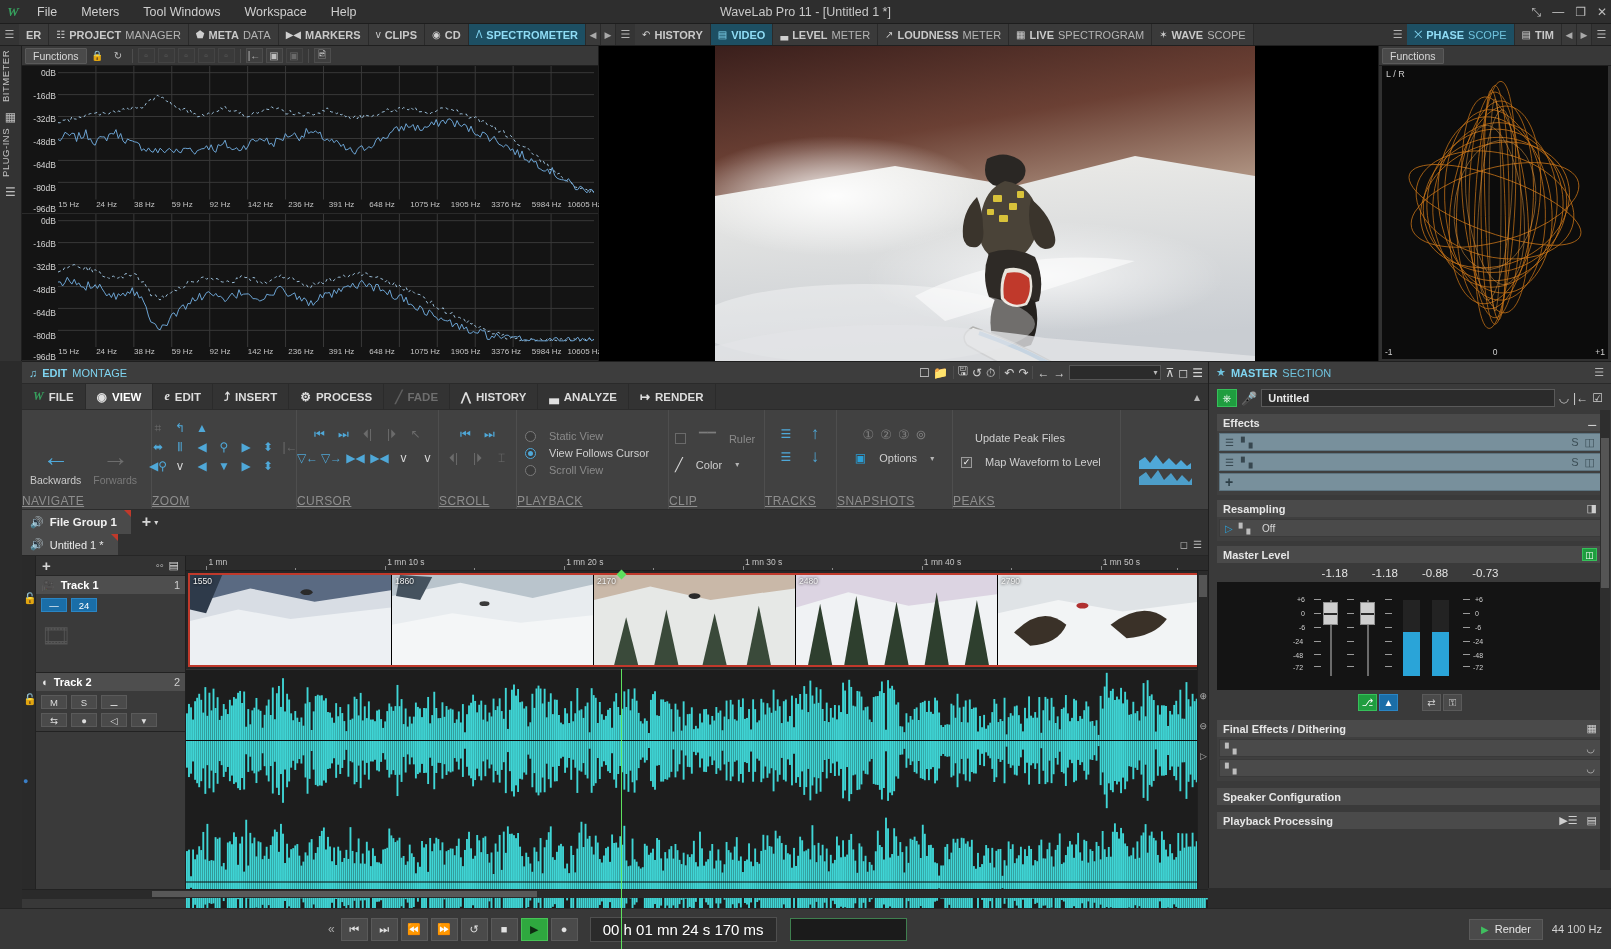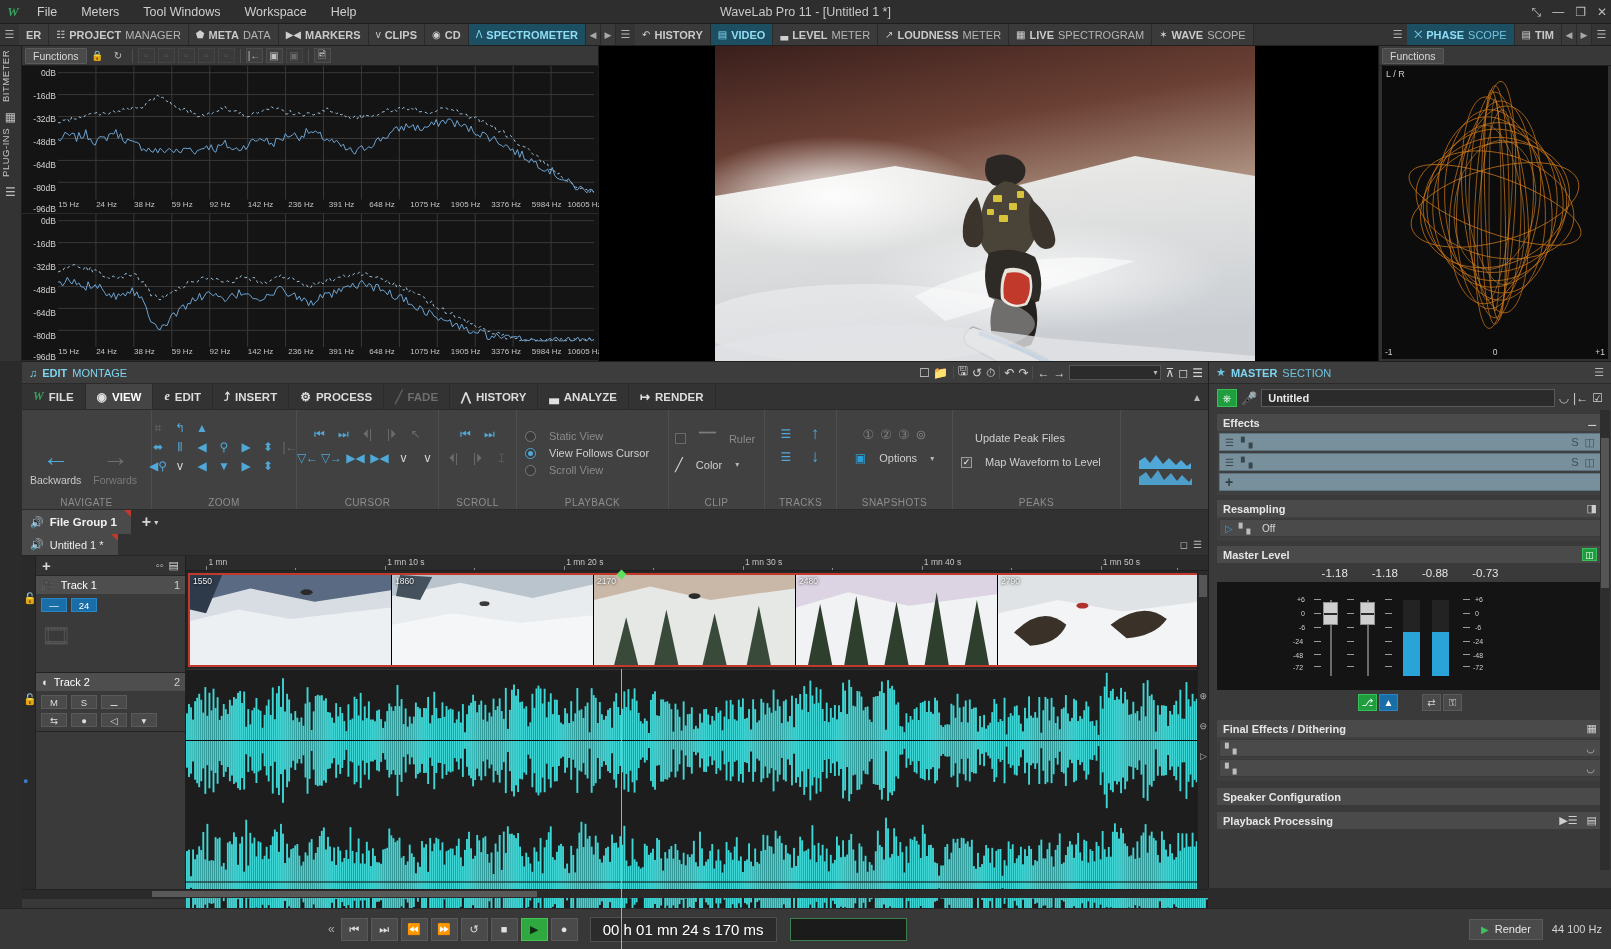--- a/index.html
+++ b/index.html
@@ -98,22 +98,22 @@
     font-weight:bold; color:#dcdcdc; border-right:1px solid #2b2b2b; }
   .rtab.act { background:#454545; color:#fff; }
   .rtab.dis { color:#6e6e6e; }
   .rtab .ri { font-size:12px; color:#e0e0e0; }
   .rtab.dis .ri { color:#5f5f5f; }
 
   .ribbon { height:100px; background:#414141; display:flex; position:relative;
     border-bottom:1px solid #2b2b2b; }
   .rgroup { position:relative; display:flex; flex-direction:column; align-items:center;
     justify-content:flex-start; border-right:1px solid #4e4e4e; padding-top:5px; }
-  .rglabel { position:absolute; bottom:1px; left:0; right:0; text-align:center;
-    font-size:10px; color:#8d8d8d; letter-spacing:.4px; }
+  .rglabel { position:absolute; bottom:1px; left:0; right:0; 
+    font-size:12px; color:#8d8d8d; letter-spacing:.4px;text-decoration:underline; }
   .bigico { color:#4fa8d8; font-size:27px; line-height:1; }
   .bigico.dis { color:#6d6d6d; }
   .biglab { font-size:10.5px; color:#c9c9c9; margin-top:3px; }
   .biglab.dis { color:#7a7a7a; }
   .mi { width:21px; height:17px; display:flex; align-items:center; justify-content:center;
     color:#4fa8d8; font-size:12px; }
   .mi.dis { color:#6b6b6b; }
   .mi.wt { color:#d9d9d9; }
   .radios { display:flex; flex-direction:column; gap:5px; padding-left:8px; justify-content:center;
     height:76px; }
@@ -152,21 +152,21 @@
   .lockcol { width:14px; background:#2a2a2a; border-right:1px solid #222; position:relative; }
   .lockcol .lk { position:absolute; left:1px; font-size:11px; }
   .theads { width:150px; background:#3a3a3a; border-right:1px solid #1f1f1f; }
   .thtop { height:20px; display:flex; align-items:center; gap:5px; padding:0 6px;
     background:#333; border-bottom:1px solid #262626; color:#d6d6d6; }
   .thtop .pl { font-size:15px; font-weight:bold; }
   .thtop .r { margin-left:auto; display:flex; gap:5px; font-size:11px; }
   .thead { border-bottom:1px solid #222; }
   .thname { height:18px; background:#4e4e4e; display:flex; align-items:center; gap:6px;
     padding:0 5px; }
-  .thname b { font-size:11px; color:#fff; font-weight:normal; }
+  .thname b { font-size:11px; color:#fff; font-weight:bold; }
   .thname .num { margin-left:auto; font-size:11px; color:#cfcfcf; }
   .thbody { padding:4px 5px; background:#3a3a3a; }
   .tbtns { display:flex; gap:4px; }
   .tb { height:14px; min-width:26px; padding:0 5px; background:#4a4a4a; border:1px solid #5a5a5a;
     color:#ddd; font-size:9.5px; display:flex; align-items:center; justify-content:center; }
   .tb.bl { background:#1a6ea8; border-color:#2a85c4; color:#fff; }
   .filmbig { color:#555; font-size:24px; margin-top:10px; }
 
   .tracks { flex:1; position:relative; }
   .ruler { height:15px; background:#2b2b2b; border-bottom:1px solid #1e1e1e; position:relative; }

